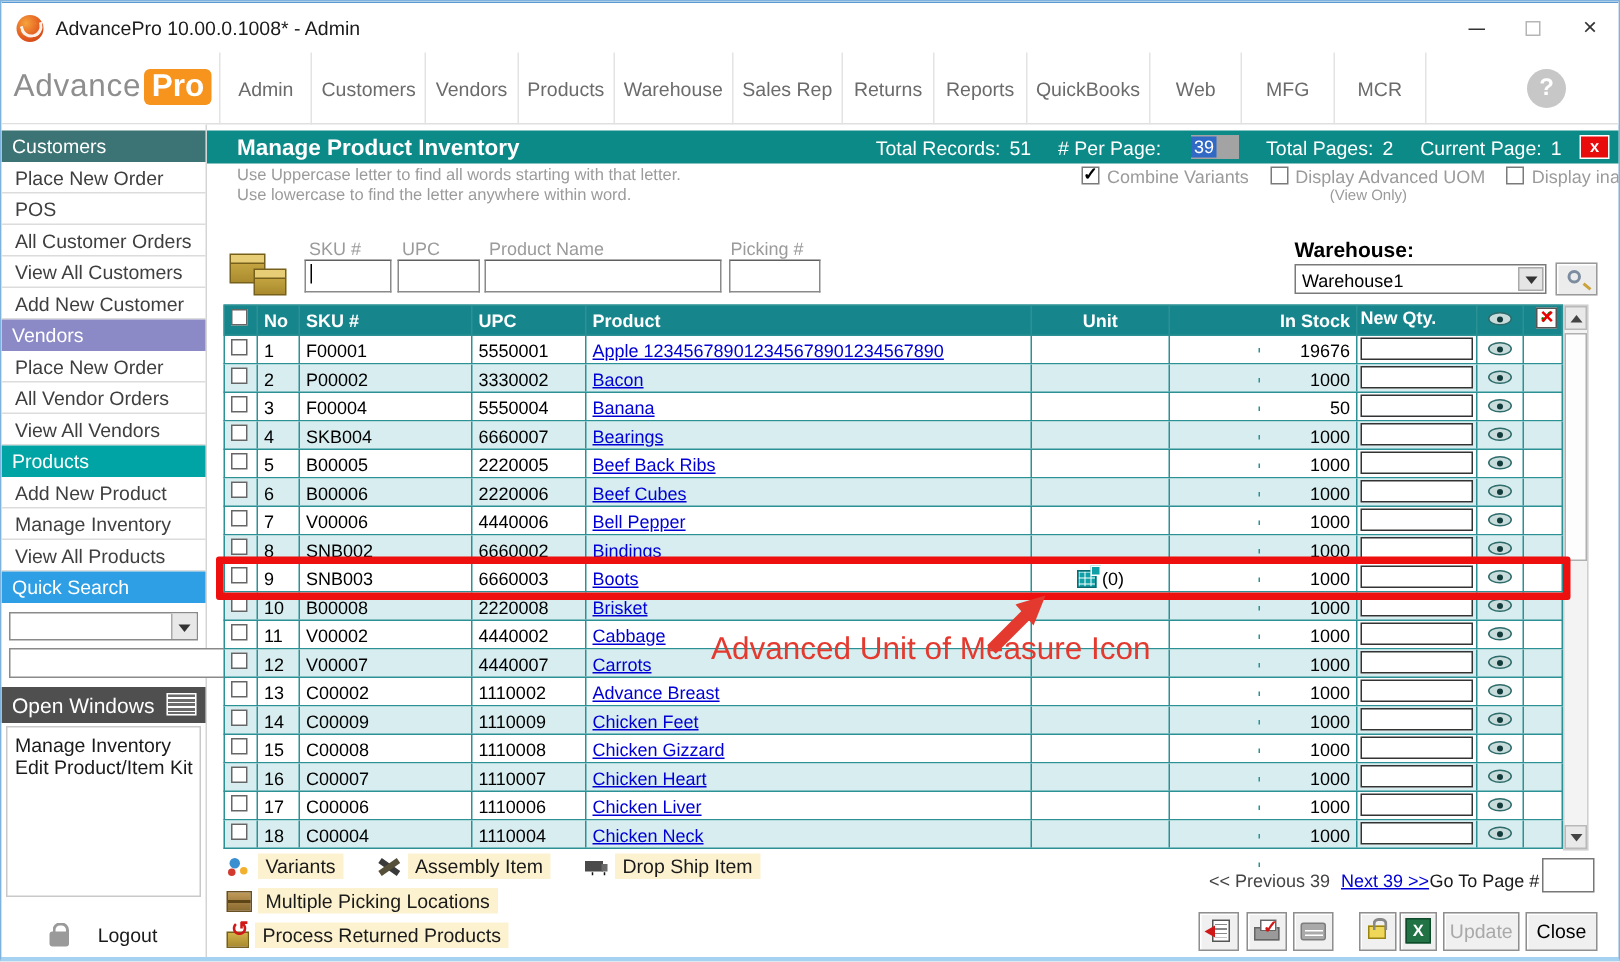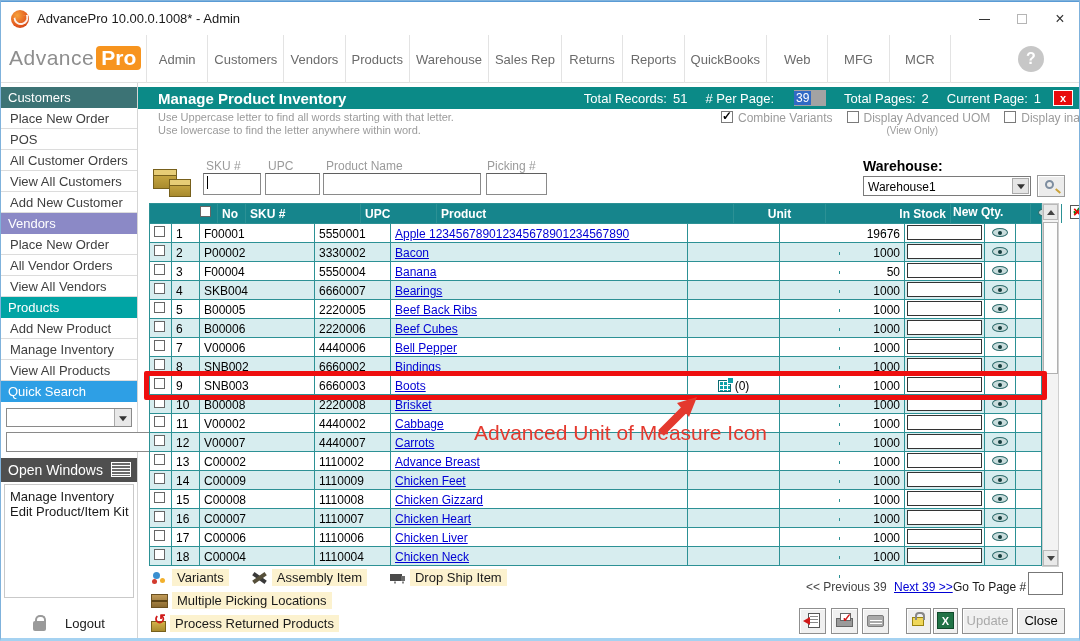--- a/index.html
+++ b/index.html
@@ -85,21 +85,21 @@
   .srch-inp { position:absolute; top:172px; height:22px; border:1px solid #8a8a8a; border-top-color:#5f5f5f; background:#fff; font-size:12px; padding:2px 3px; font-family:"Liberation Sans",sans-serif; }
   .caret { border-left:1px solid #000; height:13px; display:inline-block; }
   .wh-lbl { position:absolute; left:862px; top:157px; font-size:14px; font-weight:bold; color:#000; }
   .wh-select { position:absolute; left:862px; top:175px; width:168px; height:20px; border:1px solid #7a7a7a; background:#fff; font-size:12px; padding:3px 0 0 4px; }
   .wh-select .dd-btn { position:absolute; right:1px; top:1px; width:17px; height:16px; background:#e5e5e5; border:1px solid #aaa; }
   .wh-btn { position:absolute; left:1036px; top:174px; width:28px; height:22px; background:#ececec; border:1px solid #9a9a9a; box-shadow:inset 1px 1px 0 #fff; }
   .wh-btn .mag { left:7px; top:4px; border-color:#7d8da0; }
   .wh-btn .mag::after { background:#caa23a; }
   
   .table { position:absolute; left:148px; top:202px; width:893px; }
-  .thead { display:flex; height:21px; background:#16858c; color:#fff; font-size:12px; font-weight:bold; border:1px solid #2c9195;padding-left:46px; }
+  .thead { display:flex; height:21px; background:#16858c; color:#fff; font-size:12px; font-weight:bold; border:1px solid #2c9195; }
   .th, .td { border-right:1px solid #2c9195; padding:3px 4px 0 4px; overflow:hidden; white-space:nowrap; }
   .trow { display:flex; height:19px; background:#fff; border:1px solid #2c9195; border-top:none; font-size:12px; color:#000; }
   .trow:nth-child(even) { background:#d7edef; }
   .col-sel{width:22px; flex:none; padding-top:2px;} .col-no{width:28px; flex:none;}
   .col-sku{width:115px; flex:none;} .col-upc{width:76px; flex:none;}
   .col-product{width:297px; flex:none;} .col-unit{width:92px; flex:none; text-align:center;}
   .col-reserve{width:60px; flex:none; text-align:right;margin-top:28px;} .col-stock{width:65px; flex:none; text-align:right;}
   .col-qty{width:80px; flex:none; padding:1px 2px 0 2px;} .col-eye{width:31px; flex:none; text-align:center; padding-top:2px;}
   .col-clear{width:27px; flex:none; border-right:none; padding-top:1px;}
   .cb { display:inline-block; width:11px; height:11px; background:#fff; border:1px solid #666; }

